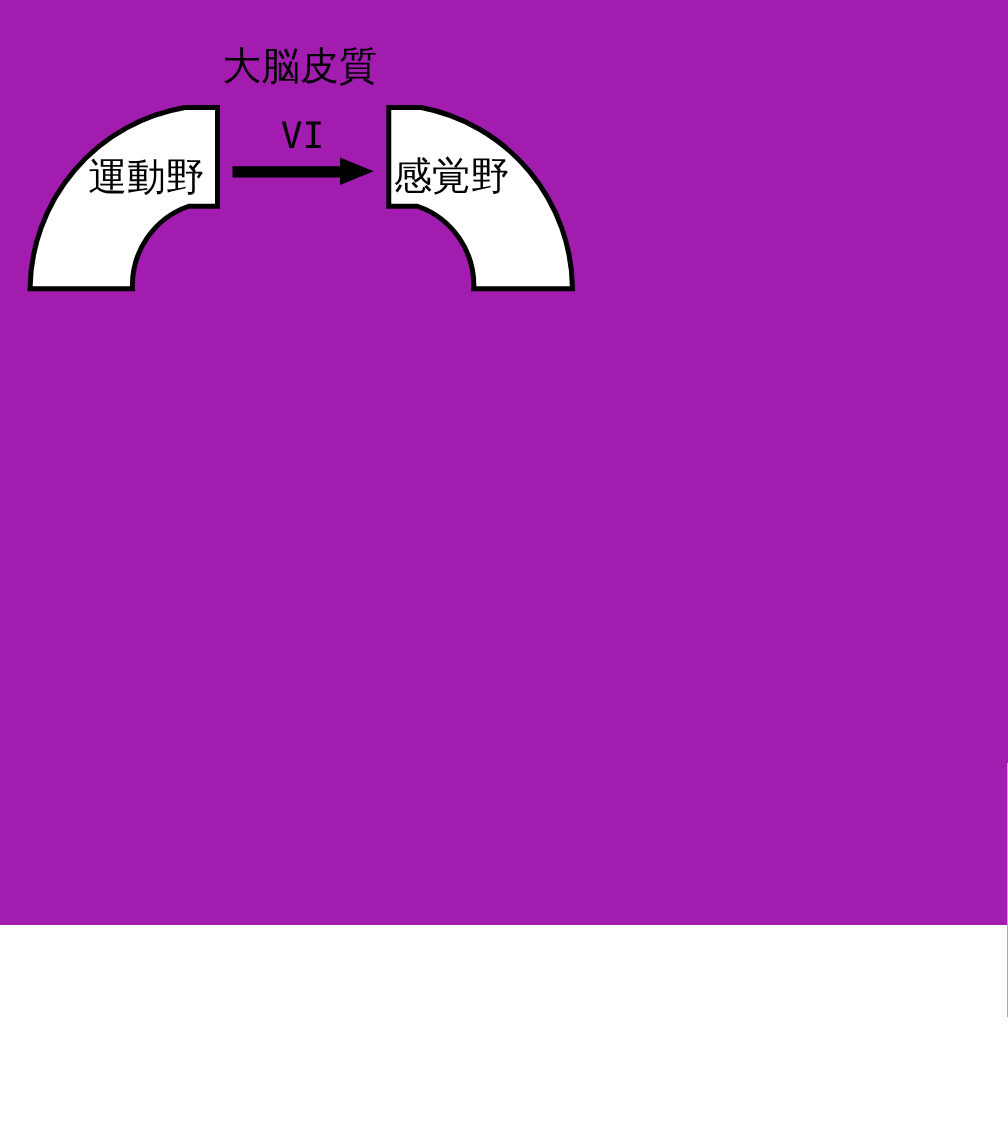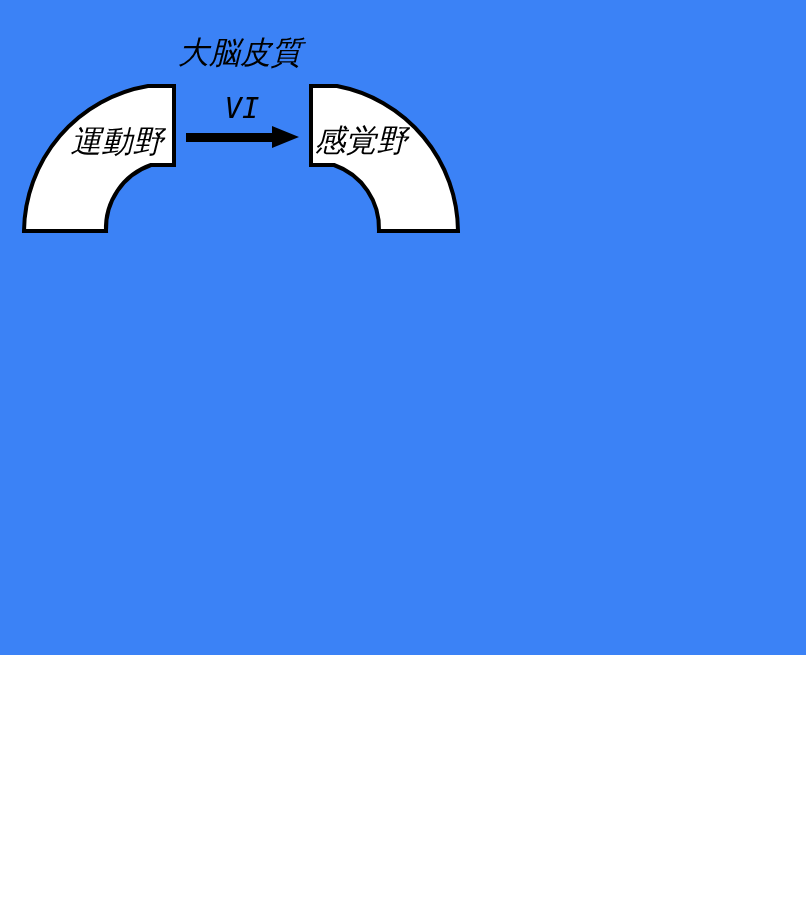--- a/index.html
+++ b/index.html
@@ -3,24 +3,23 @@
 <meta charset="utf-8">
 <style>
   html, body {
     margin: 0;
     padding: 0;
     background: #ffffff;
   }
   .canvas {
     position: relative;
     width: 806px;
-    height: 655px;
-    background: #3b82f6;
+    height: 740px;
+    background: #a21caf;
     overflow: hidden;
-    font-style: italic;
   }
   svg {
     display: block;
   }
   .region-shape {
     fill: #ffffff;
     stroke: #000000;
     stroke-width: 4;
     stroke-linejoin: miter;
   }

